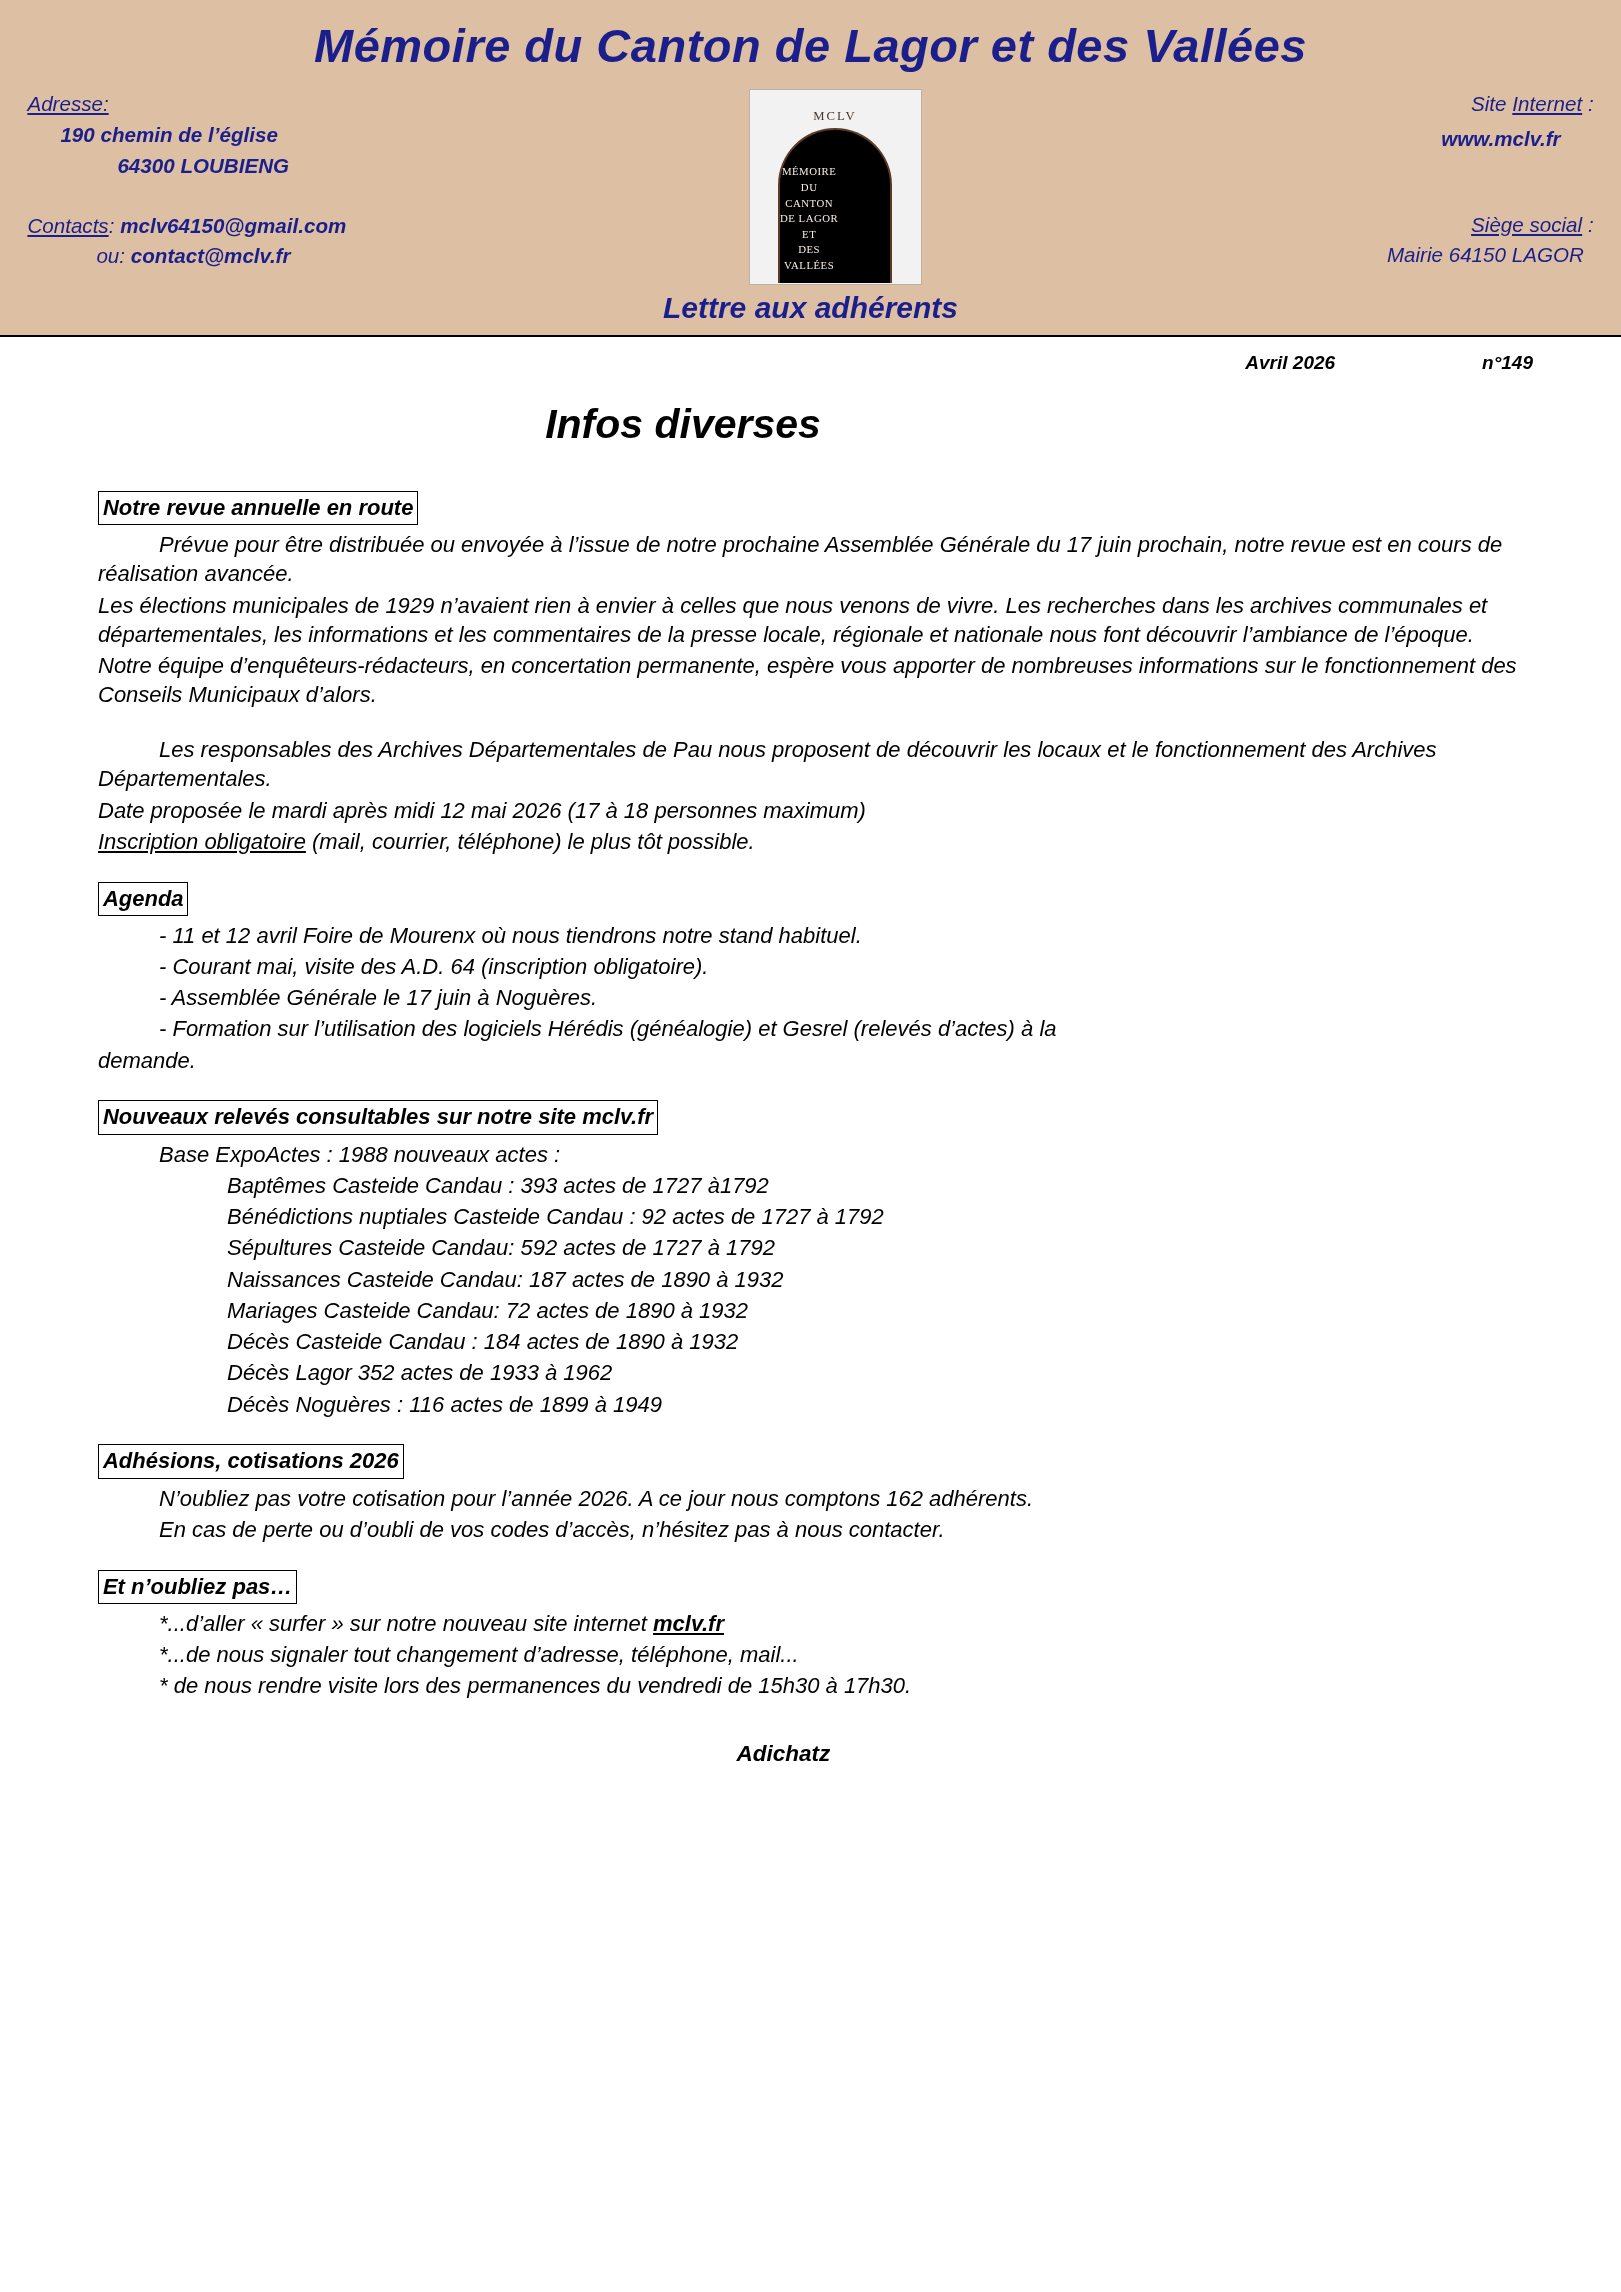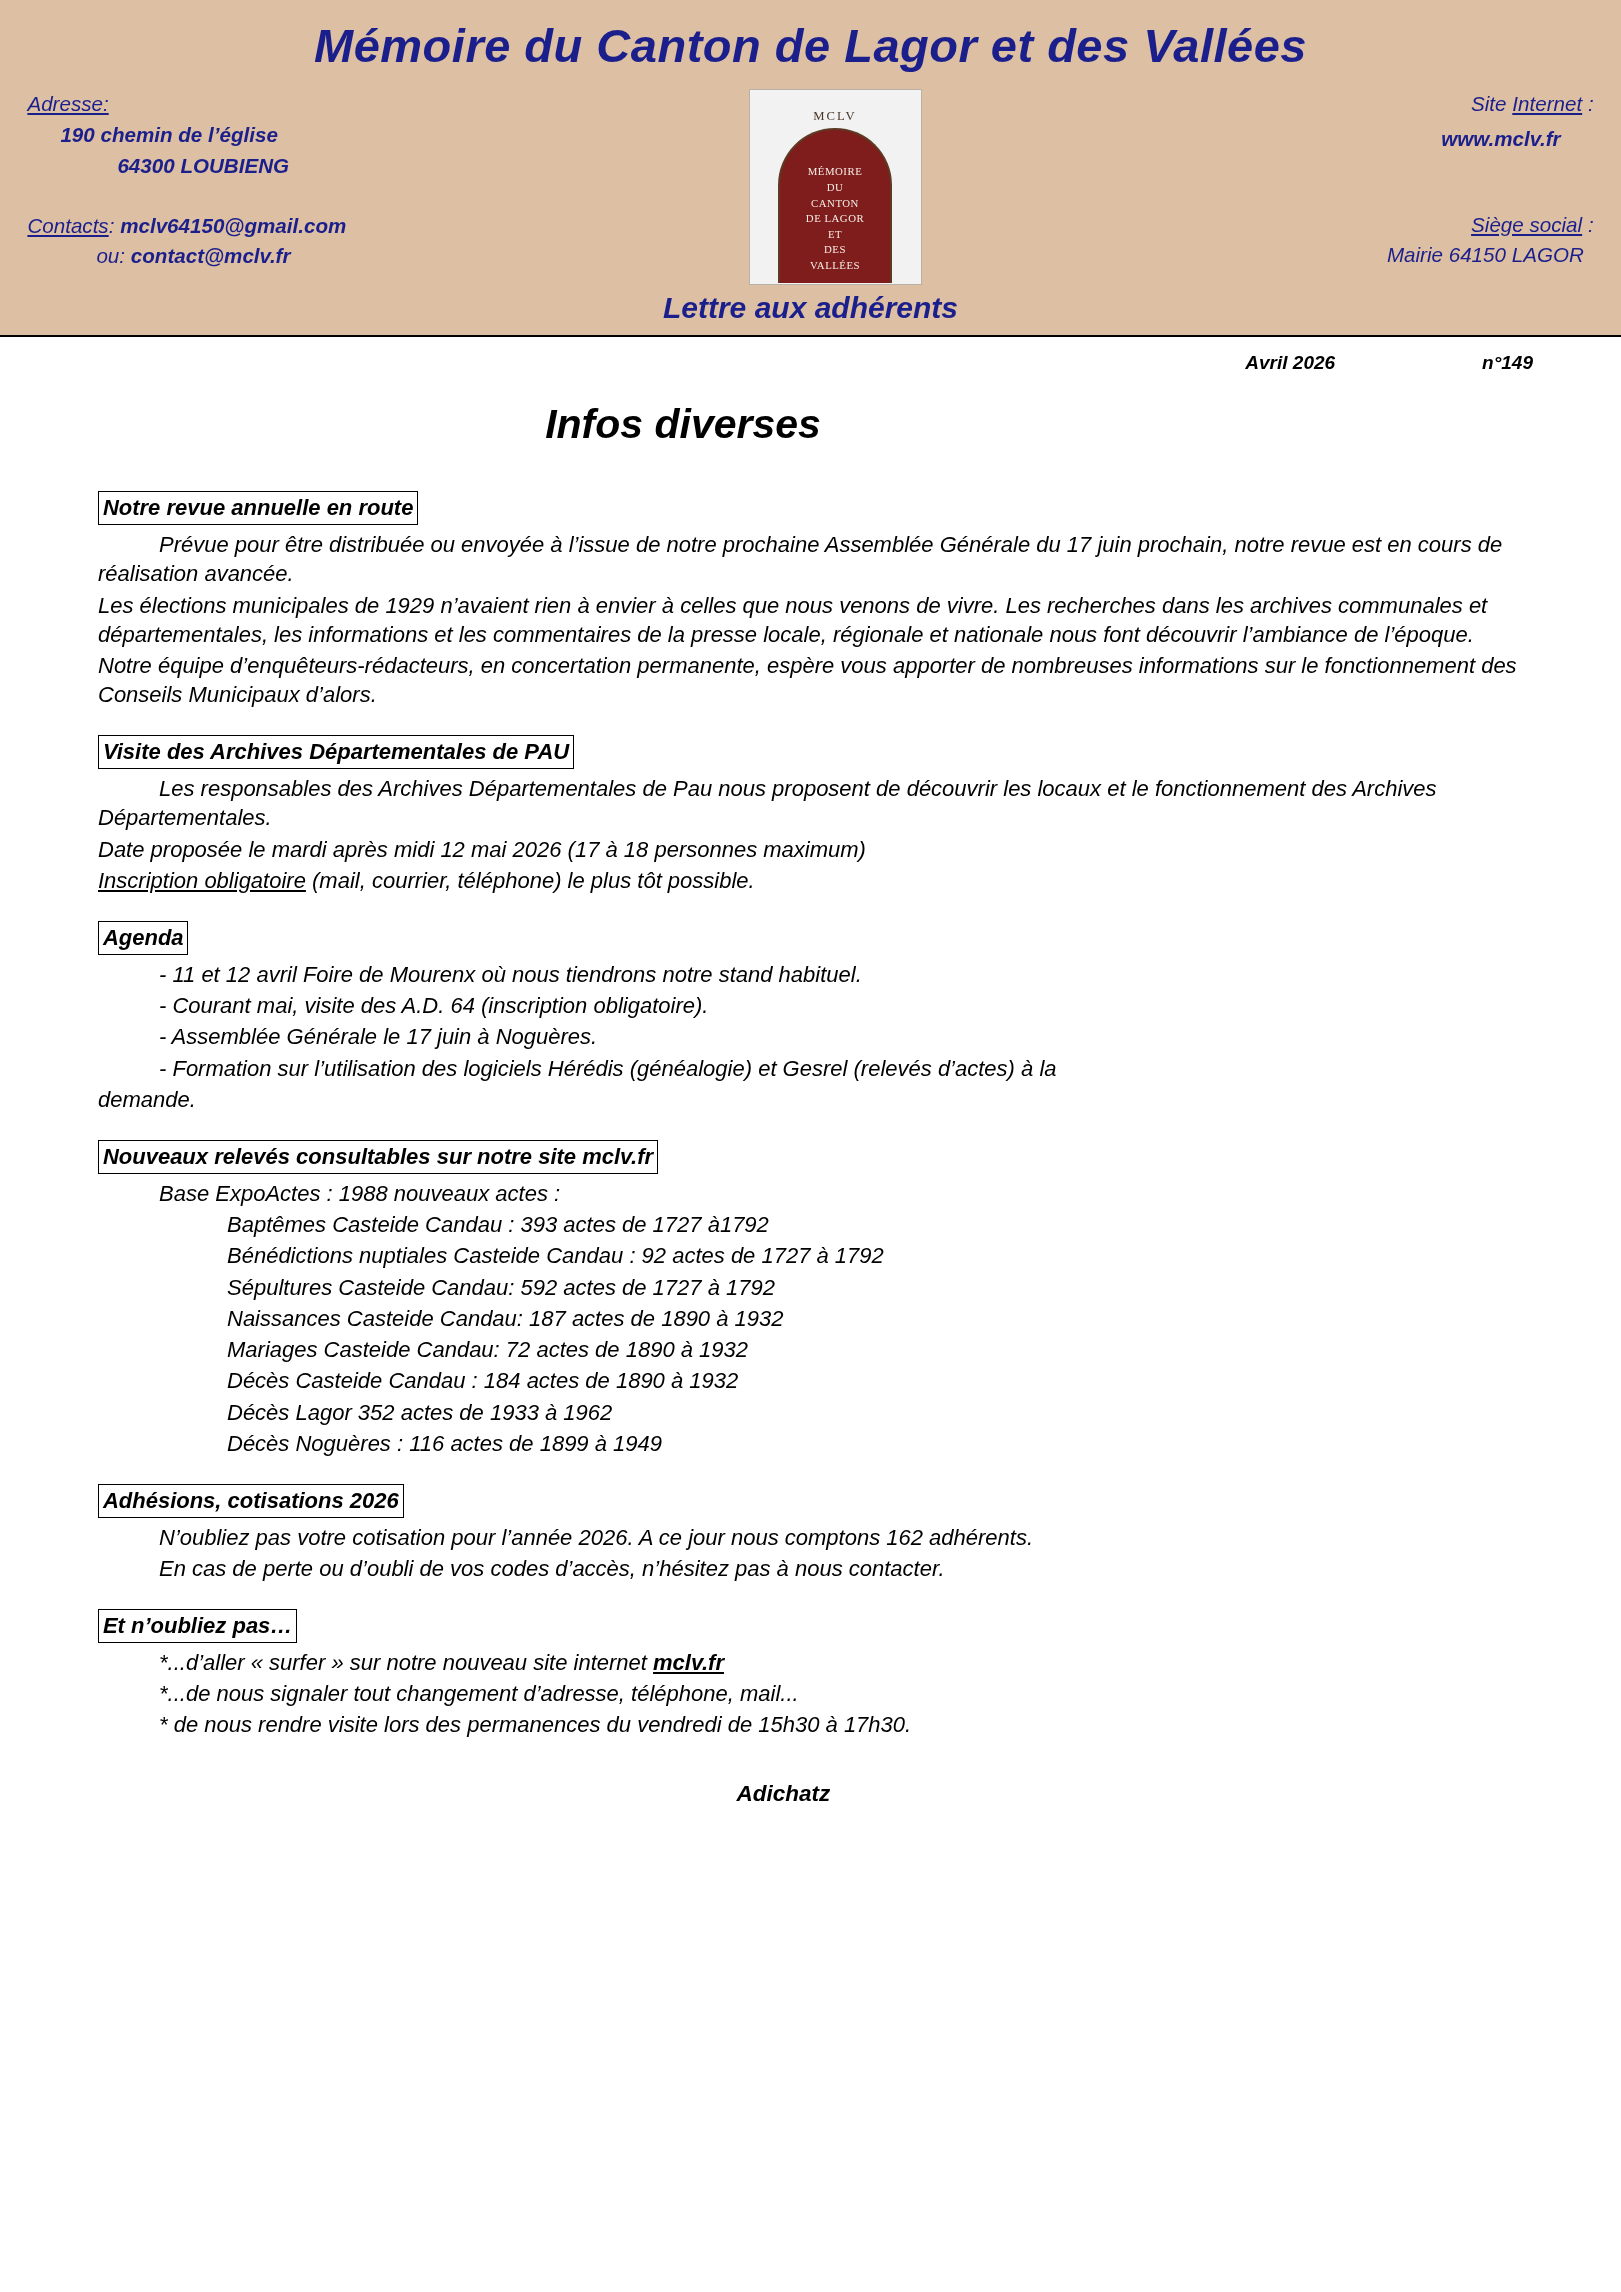--- a/index.html
+++ b/index.html
@@ -102,28 +102,27 @@
   .logo-mclv {
     font-family: "Liberation Serif", serif;
     font-size: 12.7px;
     letter-spacing: 2px;
     color: #4a3526;
     margin-bottom: 3.9px;
   }
   .logo-arch {
     width: 114px;
     height: 155px;
-    background: #7f1d1d;
+    background: #000000;
     border-radius: 57px 57px 0 0;
     border: 2.9px solid #5d3a24;
     border-bottom: none;
     box-sizing: border-box;
     display: flex;
     align-items: center;
-    justify-content: center;
     padding-top: 25.5px;
   }
   .logo-text {
     color: #f6eee6;
     font-family: "Liberation Serif", serif;
     font-size: 10.8px;
     line-height: 1.45;
     text-align: center;
     letter-spacing: 0.5px;
   }
@@ -266,21 +265,20 @@
   <div class="content">
 
     <div class="section">
       <div class="sec-head">Notre revue annuelle en route</div>
       <p class="para indent">Prévue pour être distribuée ou envoyée à l’issue de notre prochaine Assemblée Générale du 17 juin prochain, notre revue est en cours de réalisation avancée.</p>
       <p class="para">Les élections municipales de 1929 n’avaient rien à envier à celles que nous venons de vivre. Les recherches dans les archives communales et départementales, les informations et les commentaires de la presse locale, régionale et nationale nous font découvrir l’ambiance de l’époque.</p>
       <p class="para">Notre équipe d’enquêteurs-rédacteurs, en concertation permanente, espère vous apporter de nombreuses informations sur le fonctionnement des Conseils Municipaux d’alors.</p>
     </div>
 
     <div class="section">
-      <div class="sec-head">Visite des Archives Départementales de PAU</div>
       <p class="para indent">Les responsables des Archives Départementales de Pau nous proposent de découvrir les locaux et le fonctionnement des Archives Départementales.</p>
       <p class="para">Date proposée le mardi après midi 12 mai 2026 (17 à 18 personnes maximum)</p>
       <p class="para">
         <span class="u">Inscription obligatoire</span><span> (mail, courrier, téléphone) le plus tôt possible.</span>
       </p>
     </div>
 
     <div class="section">
       <div class="sec-head">Agenda</div>
       <ul class="list">

